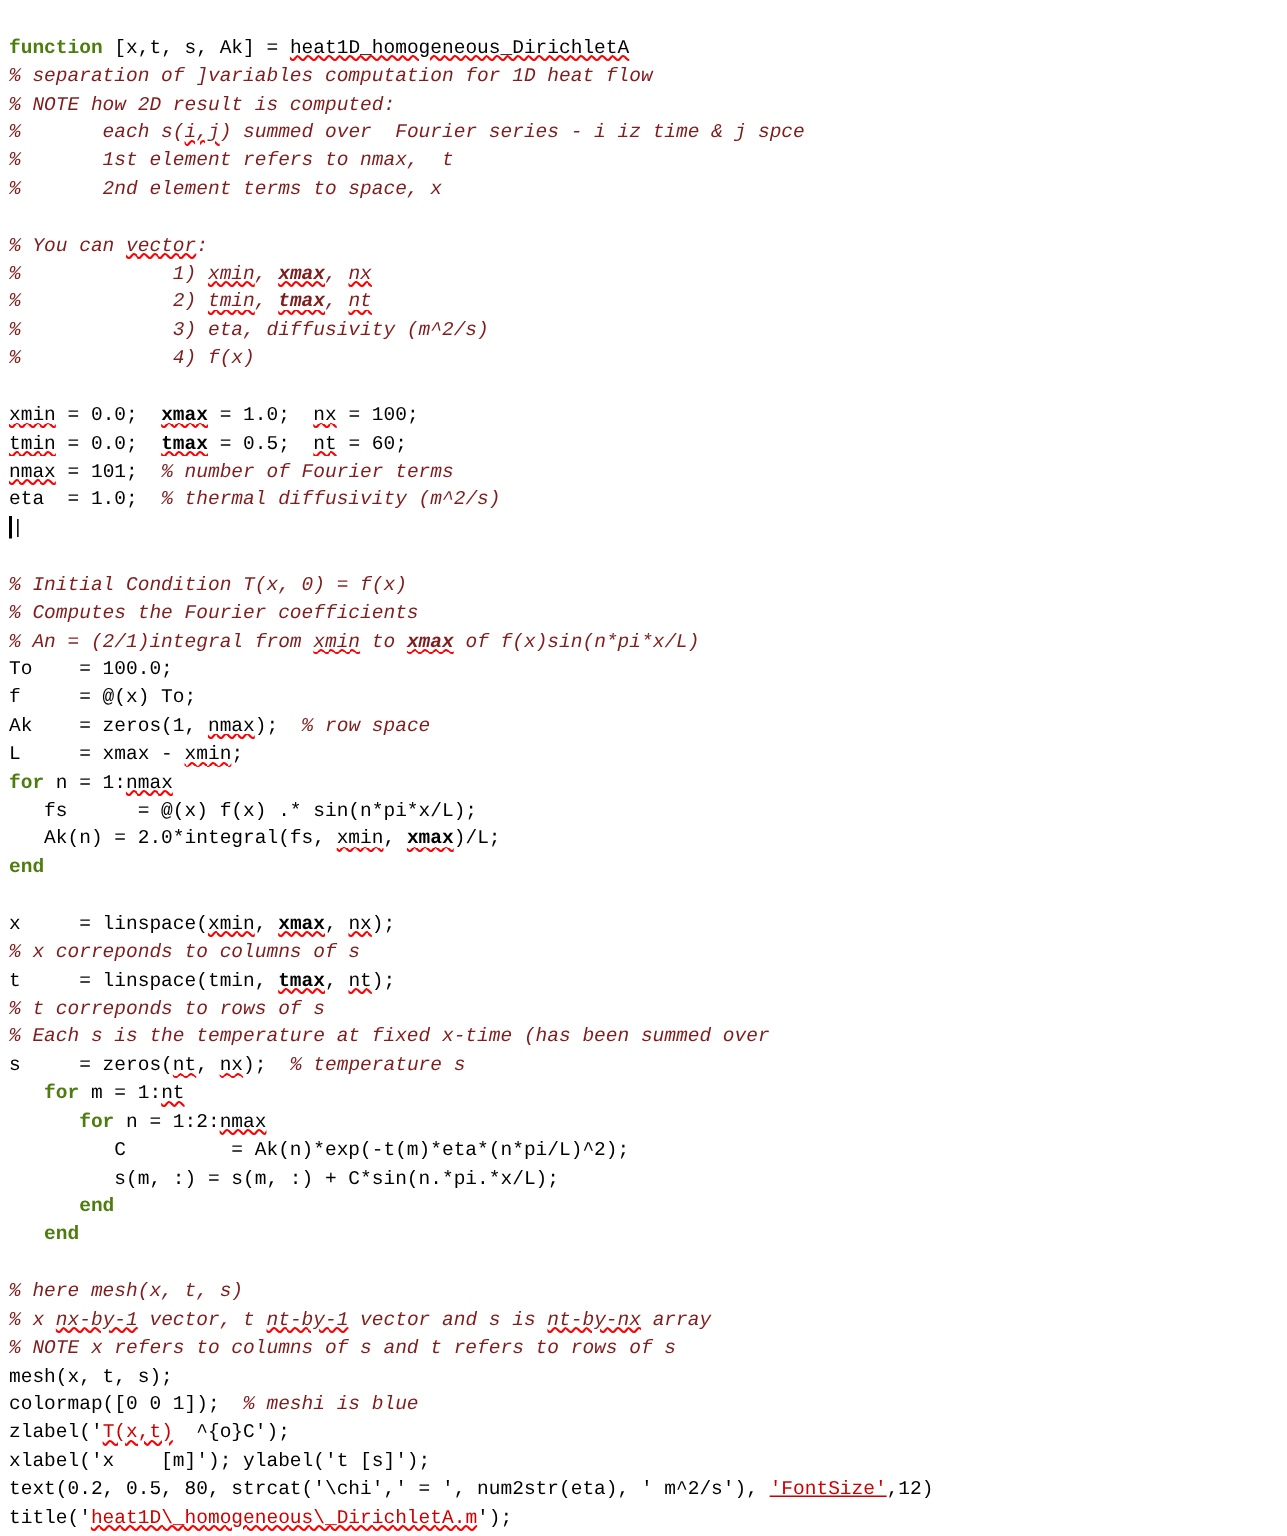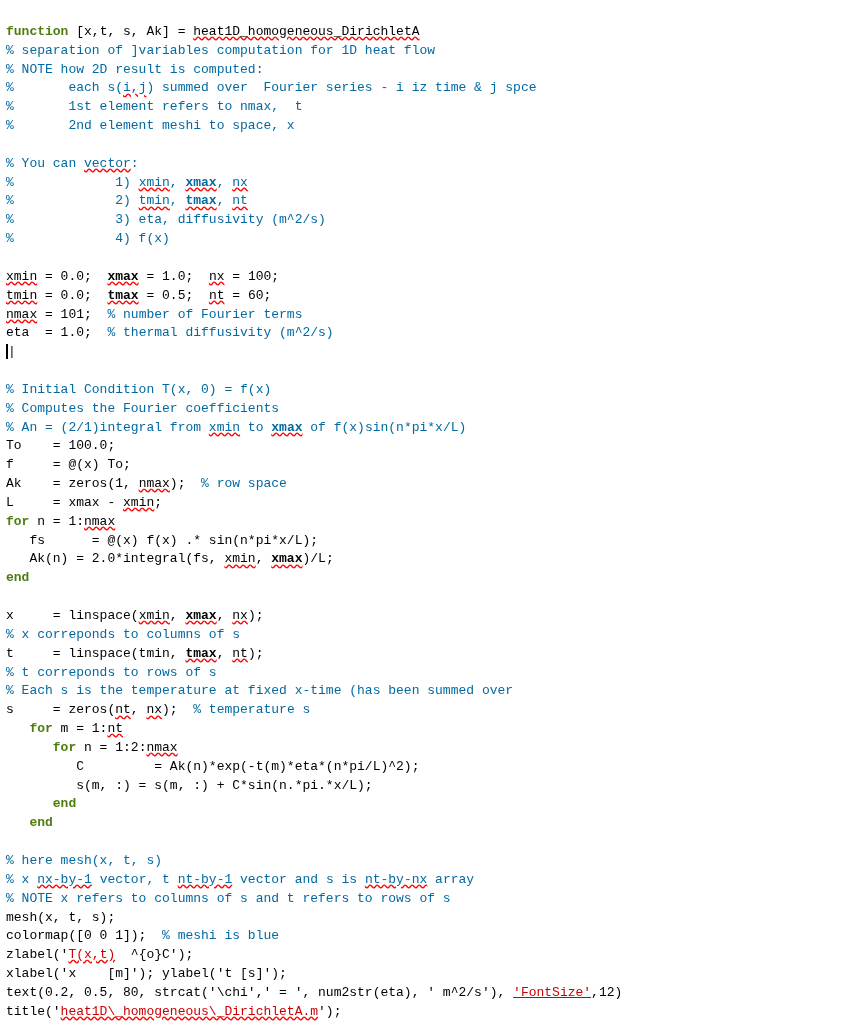--- a/index.html
+++ b/index.html
@@ -13,40 +13,40 @@
       font-size: 13px;
       line-height: 1.45;
       color: #000000;
       padding: 4px 6px;
     }
     .code-block {
       white-space: pre;
       overflow-x: auto;
     }
     .kw { color: #4d7c0f; font-weight: bold; } 
-    .comment { color: #0369a1; }
+    .comment { color: #7f1d1d; font-style: italic; }
     .string { color: #cc0000; text-decoration: underline; }
     .underline-red {
       text-decoration: underline;
       text-decoration-color: red;
       text-decoration-style: wavy;
     }
     .bold { font-weight: bold; }
     span { display: inline; }
   </style>
 </head>
 <body>
 
 <div class="code-block">
 <span><span class="kw">function</span> [x,t, s, Ak] = <span class="underline-red">heat1D_homogeneous_DirichletA</span></span>
 <span><span class="comment">% separation of ]variables computation for 1D heat flow</span></span>
 <span><span class="comment">% NOTE how 2D result is computed:</span></span>
 <span><span class="comment">%       each s(<span class="underline-red">i,j</span>) summed over  Fourier series - i iz time &amp; j spce</span></span>
 <span><span class="comment">%       1st element refers to nmax,  t</span></span>
-<span><span class="comment">%       2nd element meshi to space, x</span></span>
+<span><span class="comment">%       2nd element terms to space, x</span></span>
 <span></span>
 <span><span class="comment">% You can <span class="underline-red">vector</span>:</span></span>
 <span><span class="comment">%             1) <span class="underline-red">xmin</span>, <span class="underline-red bold">xmax</span>, <span class="underline-red">nx</span></span></span>
 <span><span class="comment">%             2) <span class="underline-red">tmin</span>, <span class="underline-red bold">tmax</span>, <span class="underline-red">nt</span></span></span>
 <span><span class="comment">%             3) eta, diffusivity (m^2/s)</span></span>
 <span><span class="comment">%             4) f(x)</span></span>
 <span></span>
 <span><span class="underline-red">xmin</span> = 0.0;  <span class="underline-red bold">xmax</span> = 1.0;  <span class="underline-red">nx</span> = 100;</span>
 <span><span class="underline-red">tmin</span> = 0.0;  <span class="underline-red bold">tmax</span> = 0.5;  <span class="underline-red">nt</span> = 60;</span>
 <span><span class="underline-red">nmax</span> = 101;  <span class="comment">% number of Fourier terms</span></span>

